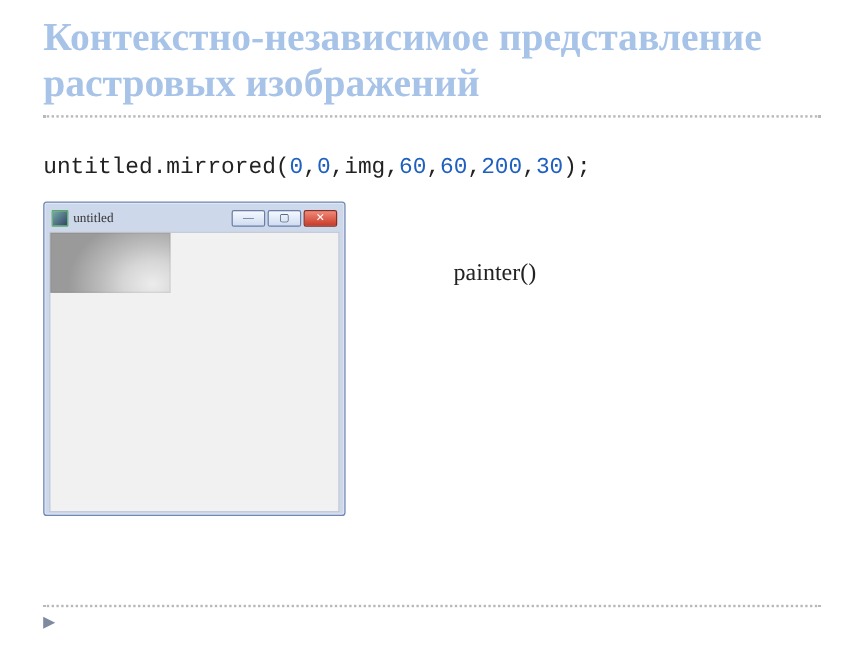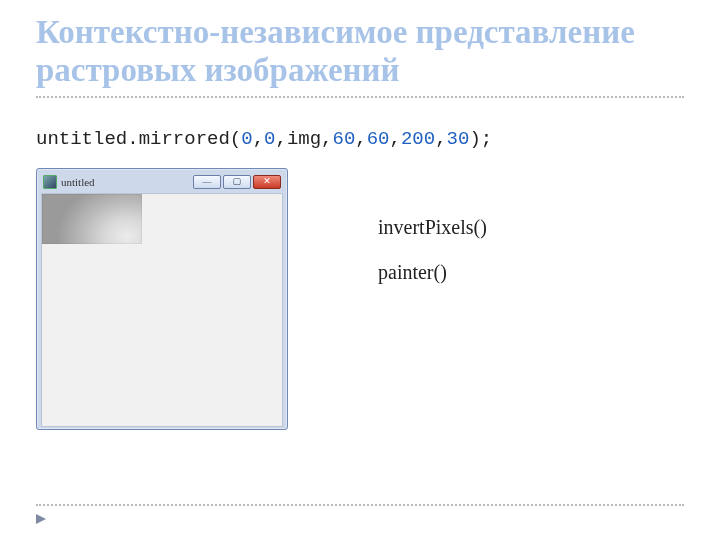--- a/index.html
+++ b/index.html
@@ -132,20 +132,19 @@
         <div class="wbtn">—</div>
         <div class="wbtn">▢</div>
         <div class="wbtn close">✕</div>
       </div>
       <div class="client">
         <div class="patch"></div>
       </div>
     </div>
 
     <div class="methods">
-      <div>invertPixels()</div>
       <div>painter()</div>
     </div>
   </div>
 
   <div class="footer"></div>
   <div class="arrow"></div>
 </div>
 
 </body></html>

